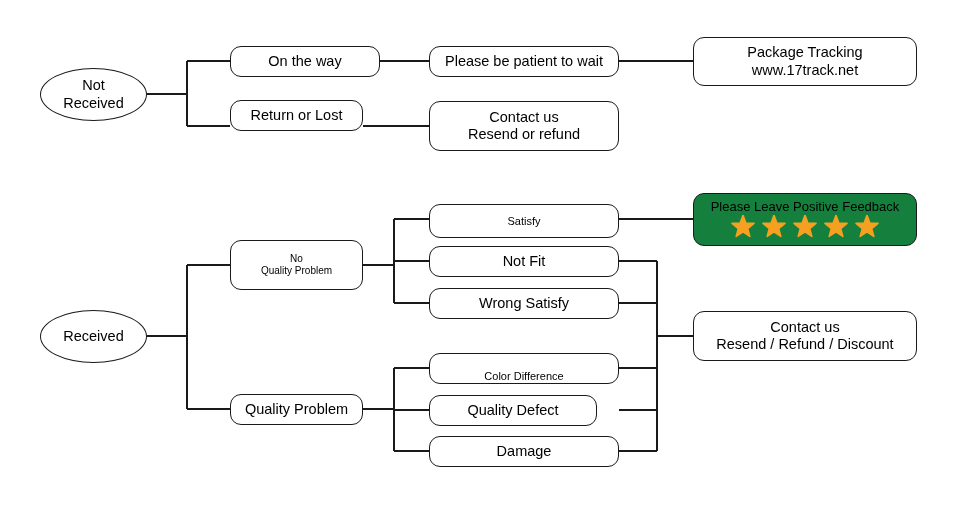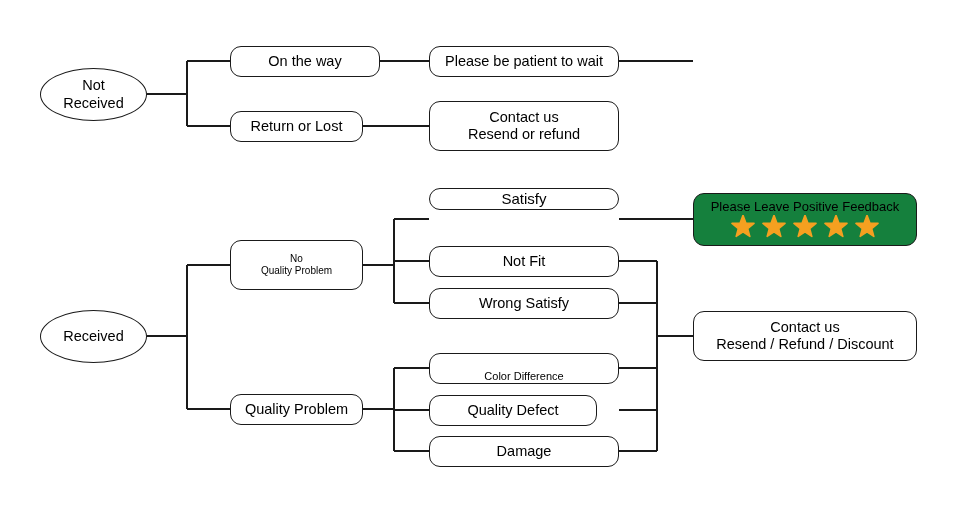--- a/index.html
+++ b/index.html
@@ -133,48 +133,52 @@
 
   <div class="node ellipse" style="left:40px; top:68px; width:107px; height:53px; font-size:14.5px;">
     <span class="txt">Not
 Received</span>
   </div>
 
   <div class="node rounded" style="left:230px; top:46px; width:150px; height:31px; font-size:14.5px;">
     <span class="txt">On the way</span>
   </div>
 
-  <div class="node rounded" style="left:230px; top:111px; width:133px; height:31px; font-size:14.5px;">
+  <div class="node rounded" style="left:230px; top:100px; width:133px; height:31px; font-size:14.5px;">
     <span class="txt">Return or Lost</span>
   </div>
 
   <div class="node rounded" style="left:429px; top:46px; width:190px; height:31px; font-size:14.5px;">
     <span class="txt">Please be patient to wait</span>
   </div>
 
   <div class="node rounded" style="left:429px; top:101px; width:190px; height:50px; font-size:14.5px;">
     <span class="txt">Contact us
 Resend or refund</span>
   </div>
 
+  <div class="node rounded" style="left:693px; top:37px; width:224px; height:49px; font-size:14.5px;">
+    <span class="txt">Package Tracking
+www.17track.net</span>
+  </div>
 
   <div class="node ellipse" style="left:40px; top:310px; width:107px; height:53px; font-size:14.5px;">
     <span class="txt">Received</span>
   </div>
 
   <div class="node rounded" style="left:230px; top:240px; width:133px; height:50px; font-size:10px;">
     <span class="txt">No
 Quality Problem</span>
   </div>
 
   <div class="node rounded" style="left:230px; top:394px; width:133px; height:31px; font-size:14.5px;">
     <span class="txt">Quality Problem</span>
   </div>
 
-  <div class="node rounded" style="left:429px; top:188px; width:190px; height:22px; font-size:15px;">
+  <div class="node rounded" style="left:429px; top:204px; width:190px; height:34px; font-size:11px;">
     <span class="txt">Satisfy</span>
   </div>
 
   <div class="node rounded" style="left:429px; top:246px; width:190px; height:31px; font-size:14.5px;">
     <span class="txt">Not Fit</span>
   </div>
 
   <div class="node rounded" style="left:429px; top:288px; width:190px; height:31px; font-size:14.5px;">
     <span class="txt">Wrong Satisfy</span>
   </div>

